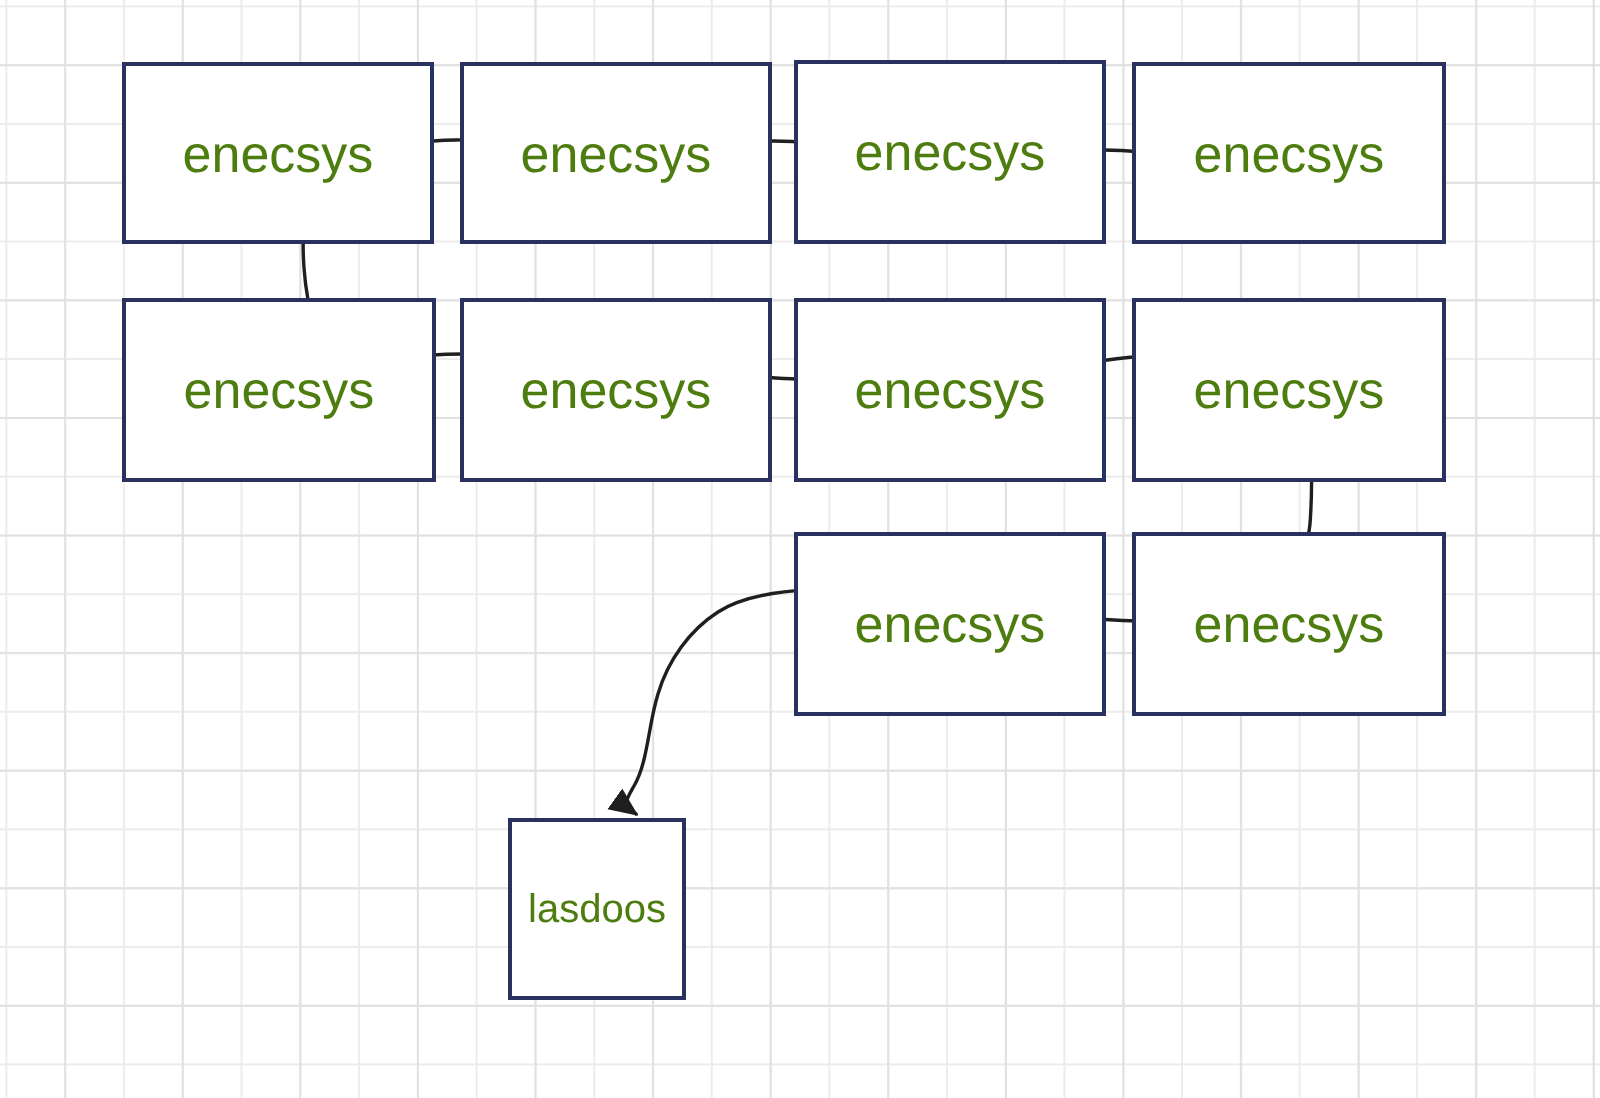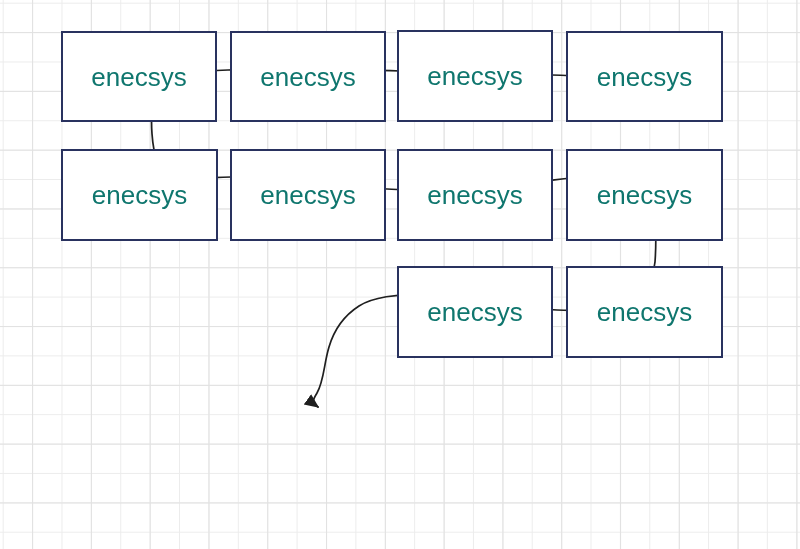--- a/index.html
+++ b/index.html
@@ -27,21 +27,21 @@
     position: absolute;
     box-sizing: border-box;
     background: #ffffff;
     border: 2px solid #29325f;
     display: flex;
     align-items: center;
     justify-content: center;
     cursor: move;
   }
   .node .label {
-    color: #0f766e;
+    color: #4d7c0f;
     font-size: 26px;
     line-height: 1;
     white-space: nowrap;
     pointer-events: none;
   }
   .node.small .label {
     font-size: 20px;
   }
   #edge-layer {
     position: absolute;
@@ -94,13 +94,16 @@
     </div>
     <div class="node" style="left: 566px; top: 149px; width: 157px; height: 92px;">
       <span class="label">enecsys</span>
     </div>
     <div class="node" style="left: 397px; top: 266px; width: 156px; height: 92px;">
       <span class="label">enecsys</span>
     </div>
     <div class="node" style="left: 566px; top: 266px; width: 157px; height: 92px;">
       <span class="label">enecsys</span>
     </div>
+    <div class="node small" style="left: 254px; top: 409px; width: 89px; height: 91px;">
+      <span class="label">lasdoos</span>
+    </div>
   </div>
 
 </body></html>

